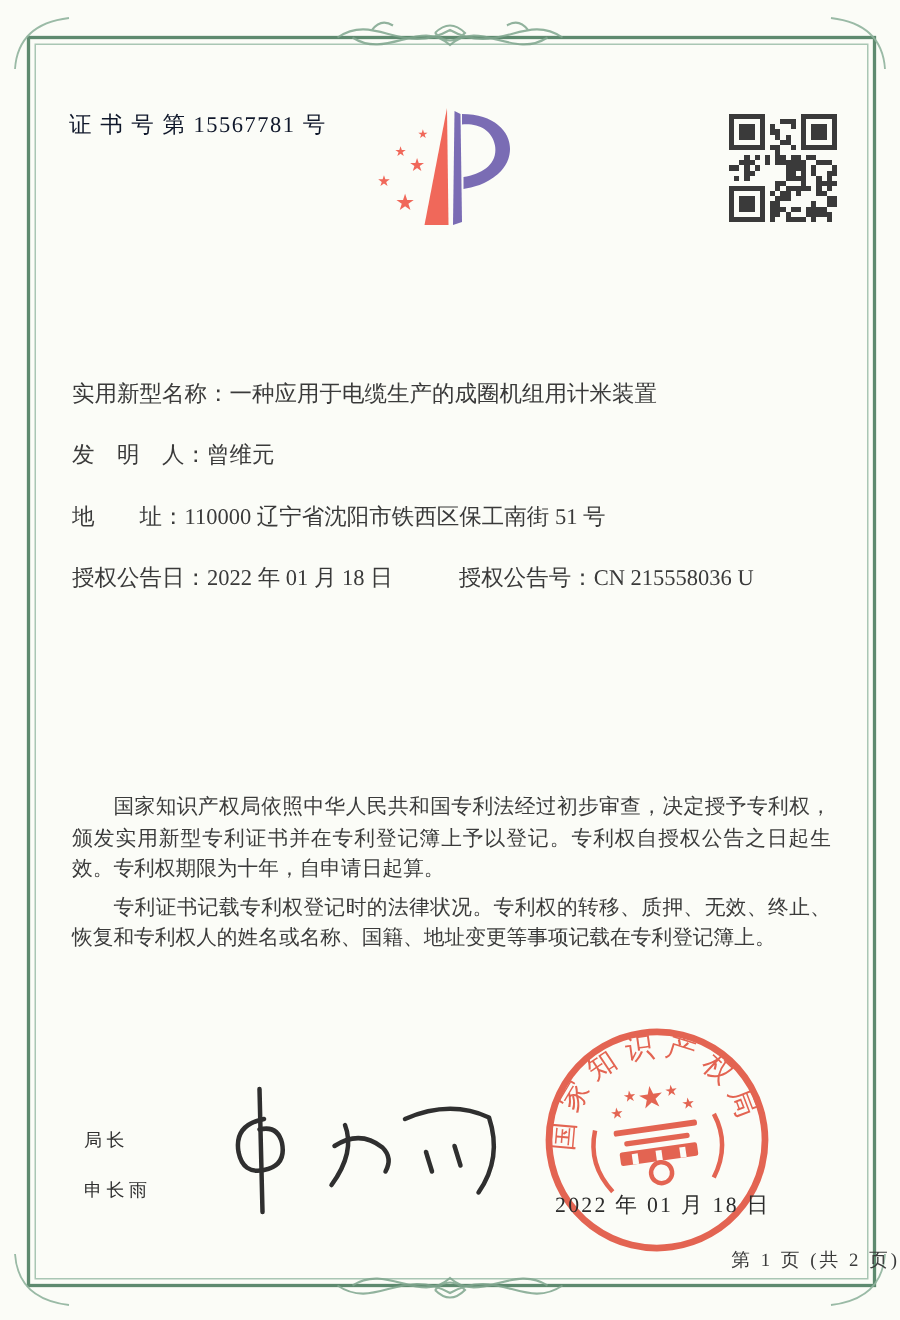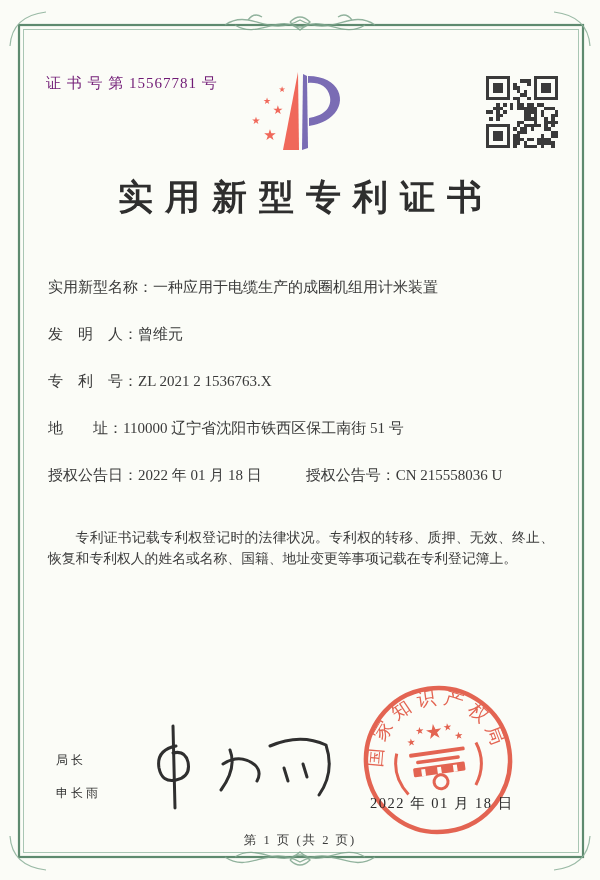--- a/index.html
+++ b/index.html
@@ -3,41 +3,41 @@
 <meta charset="utf-8">
 <style>
   html,body{margin:0;padding:0;background:#e8e8e4;}
   .page{
     position:relative;width:600px;height:880px;margin:0 auto;
     background:#fbfcf7;overflow:hidden;
     font-family:"Liberation Serif","DejaVu Serif",serif;
     color:#3d3d3d;
   }
   .frame-svg{position:absolute;left:0;top:0;width:600px;height:880px;pointer-events:none;}
-  .cert-no{position:absolute;left:46px;top:74px;font-size:15px;letter-spacing:1px;color:#701a75;}
+  .cert-no{position:absolute;left:46px;top:74px;font-size:15px;letter-spacing:1px;color:#0f172a;}
   .logo-svg{position:absolute;left:236px;top:64px;width:132px;height:102px;}
   .qr-svg{position:absolute;left:486px;top:76px;width:72px;height:72px;}
   .title{
     position:absolute;left:0;top:174px;width:100%;margin:0;
     text-align:center;font-size:35px;font-weight:bold;color:#2e2e2e;
     letter-spacing:12px;text-indent:12px;
   }
   .fields{position:absolute;left:48px;top:252px;width:508px;font-size:15px;}
-  .field-row{height:23px;line-height:23px;margin-bottom:18px;white-space:nowrap;margin-top:24px;}
+  .field-row{height:23px;line-height:23px;margin-bottom:18px;white-space:nowrap;}
   .field-label{color:#3a3a3a;}
   .field-value{color:#3a3a3a;}
   .grant-row{white-space:nowrap;}
   .grant-gap{display:inline-block;width:44px;}
   .paragraphs{position:absolute;left:48px;top:528px;width:506px;font-size:13.8px;line-height:20.5px;color:#3b3b3b;}
   .paragraphs p{margin:0 0 5px 0;text-indent:2em;text-align:justify;}
   .signer{position:absolute;left:56px;top:744px;font-size:12px;letter-spacing:3px;color:#2f2f2f;line-height:33px;}
   .signature-svg{position:absolute;left:128px;top:712px;width:220px;height:105px;}
   .seal-svg{position:absolute;left:352px;top:676px;width:172px;height:172px;opacity:.88;}
   .seal-date{position:absolute;left:370px;top:794px;font-size:14.5px;letter-spacing:1.5px;color:#2c2c2c;z-index:5;}
-  .footer{position:absolute;left:0;top:832px;width:100%;text-align:center;font-size:12.5px;letter-spacing:2px;color:#3a3a3a;}
+  .footer{position:absolute;left:0;top:832px;width:100%;text-align:right;font-size:12.5px;letter-spacing:2px;color:#3a3a3a;}
 </style>
 </head>
 <body>
 
 <div class="page">
 
   <svg class="frame-svg" viewBox="0 0 600 880">
     <rect x="19" y="25" width="564" height="832" fill="none" stroke="#5e8a6f" stroke-width="2.2"></rect>
     <rect x="23.5" y="29.5" width="555" height="823" fill="none" stroke="#a9c6b4" stroke-width="1"></rect>
 
@@ -200,41 +200,38 @@
       <rect x="1" y="1" width="5" height="5" fill="#fbfcf7"></rect>
       <rect x="2" y="2" width="3" height="3" fill="#3a3a3a"></rect>
       <rect x="14" y="0" width="7" height="7" fill="#3a3a3a"></rect>
       <rect x="15" y="1" width="5" height="5" fill="#fbfcf7"></rect>
       <rect x="16" y="2" width="3" height="3" fill="#3a3a3a"></rect>
       <rect x="0" y="14" width="7" height="7" fill="#3a3a3a"></rect>
       <rect x="1" y="15" width="5" height="5" fill="#fbfcf7"></rect>
       <rect x="2" y="16" width="3" height="3" fill="#3a3a3a"></rect>
     </svg>
 
-  <h1 class="title">实用新型专利证书</h1>
 
   <div class="fields">
     <div class="field-row">
       <span class="field-label">实用新型名称：</span><span class="field-value">一种应用于电缆生产的成圈机组用计米装置</span>
     </div>
     <div class="field-row">
       <span class="field-label">发　明　人：</span><span class="field-value">曾维元</span>
     </div>
     <div class="field-row">
-      <span class="field-label">专　利　号：</span><span class="field-value">ZL 2021 2 1536763.X</span>
-    </div>
-    <div class="field-row">
       <span class="field-label">地　　址：</span><span class="field-value">110000 辽宁省沈阳市铁西区保工南街 51 号</span>
     </div>
     <div class="field-row grant-row">
       <span class="field-label">授权公告日：</span><span class="field-value">2022 年 01 月 18 日</span><span class="grant-gap"></span><span class="field-label">授权公告号：</span><span class="field-value">CN 215558036 U</span>
     </div>
   </div>
 
   <div class="paragraphs">
+    <p>国家知识产权局依照中华人民共和国专利法经过初步审查，决定授予专利权，颁发实用新型专利证书并在专利登记簿上予以登记。专利权自授权公告之日起生效。专利权期限为十年，自申请日起算。</p>
     <p>专利证书记载专利权登记时的法律状况。专利权的转移、质押、无效、终止、恢复和专利权人的姓名或名称、国籍、地址变更等事项记载在专利登记簿上。</p>
   </div>
 
   <div class="signer">
     <div>局长</div>
     <div>申长雨</div>
   </div>
 
   <svg class="signature-svg" viewBox="0 0 220 105">
     <g fill="none" stroke="#2f2f2f" stroke-width="3" stroke-linecap="round" stroke-linejoin="round">

